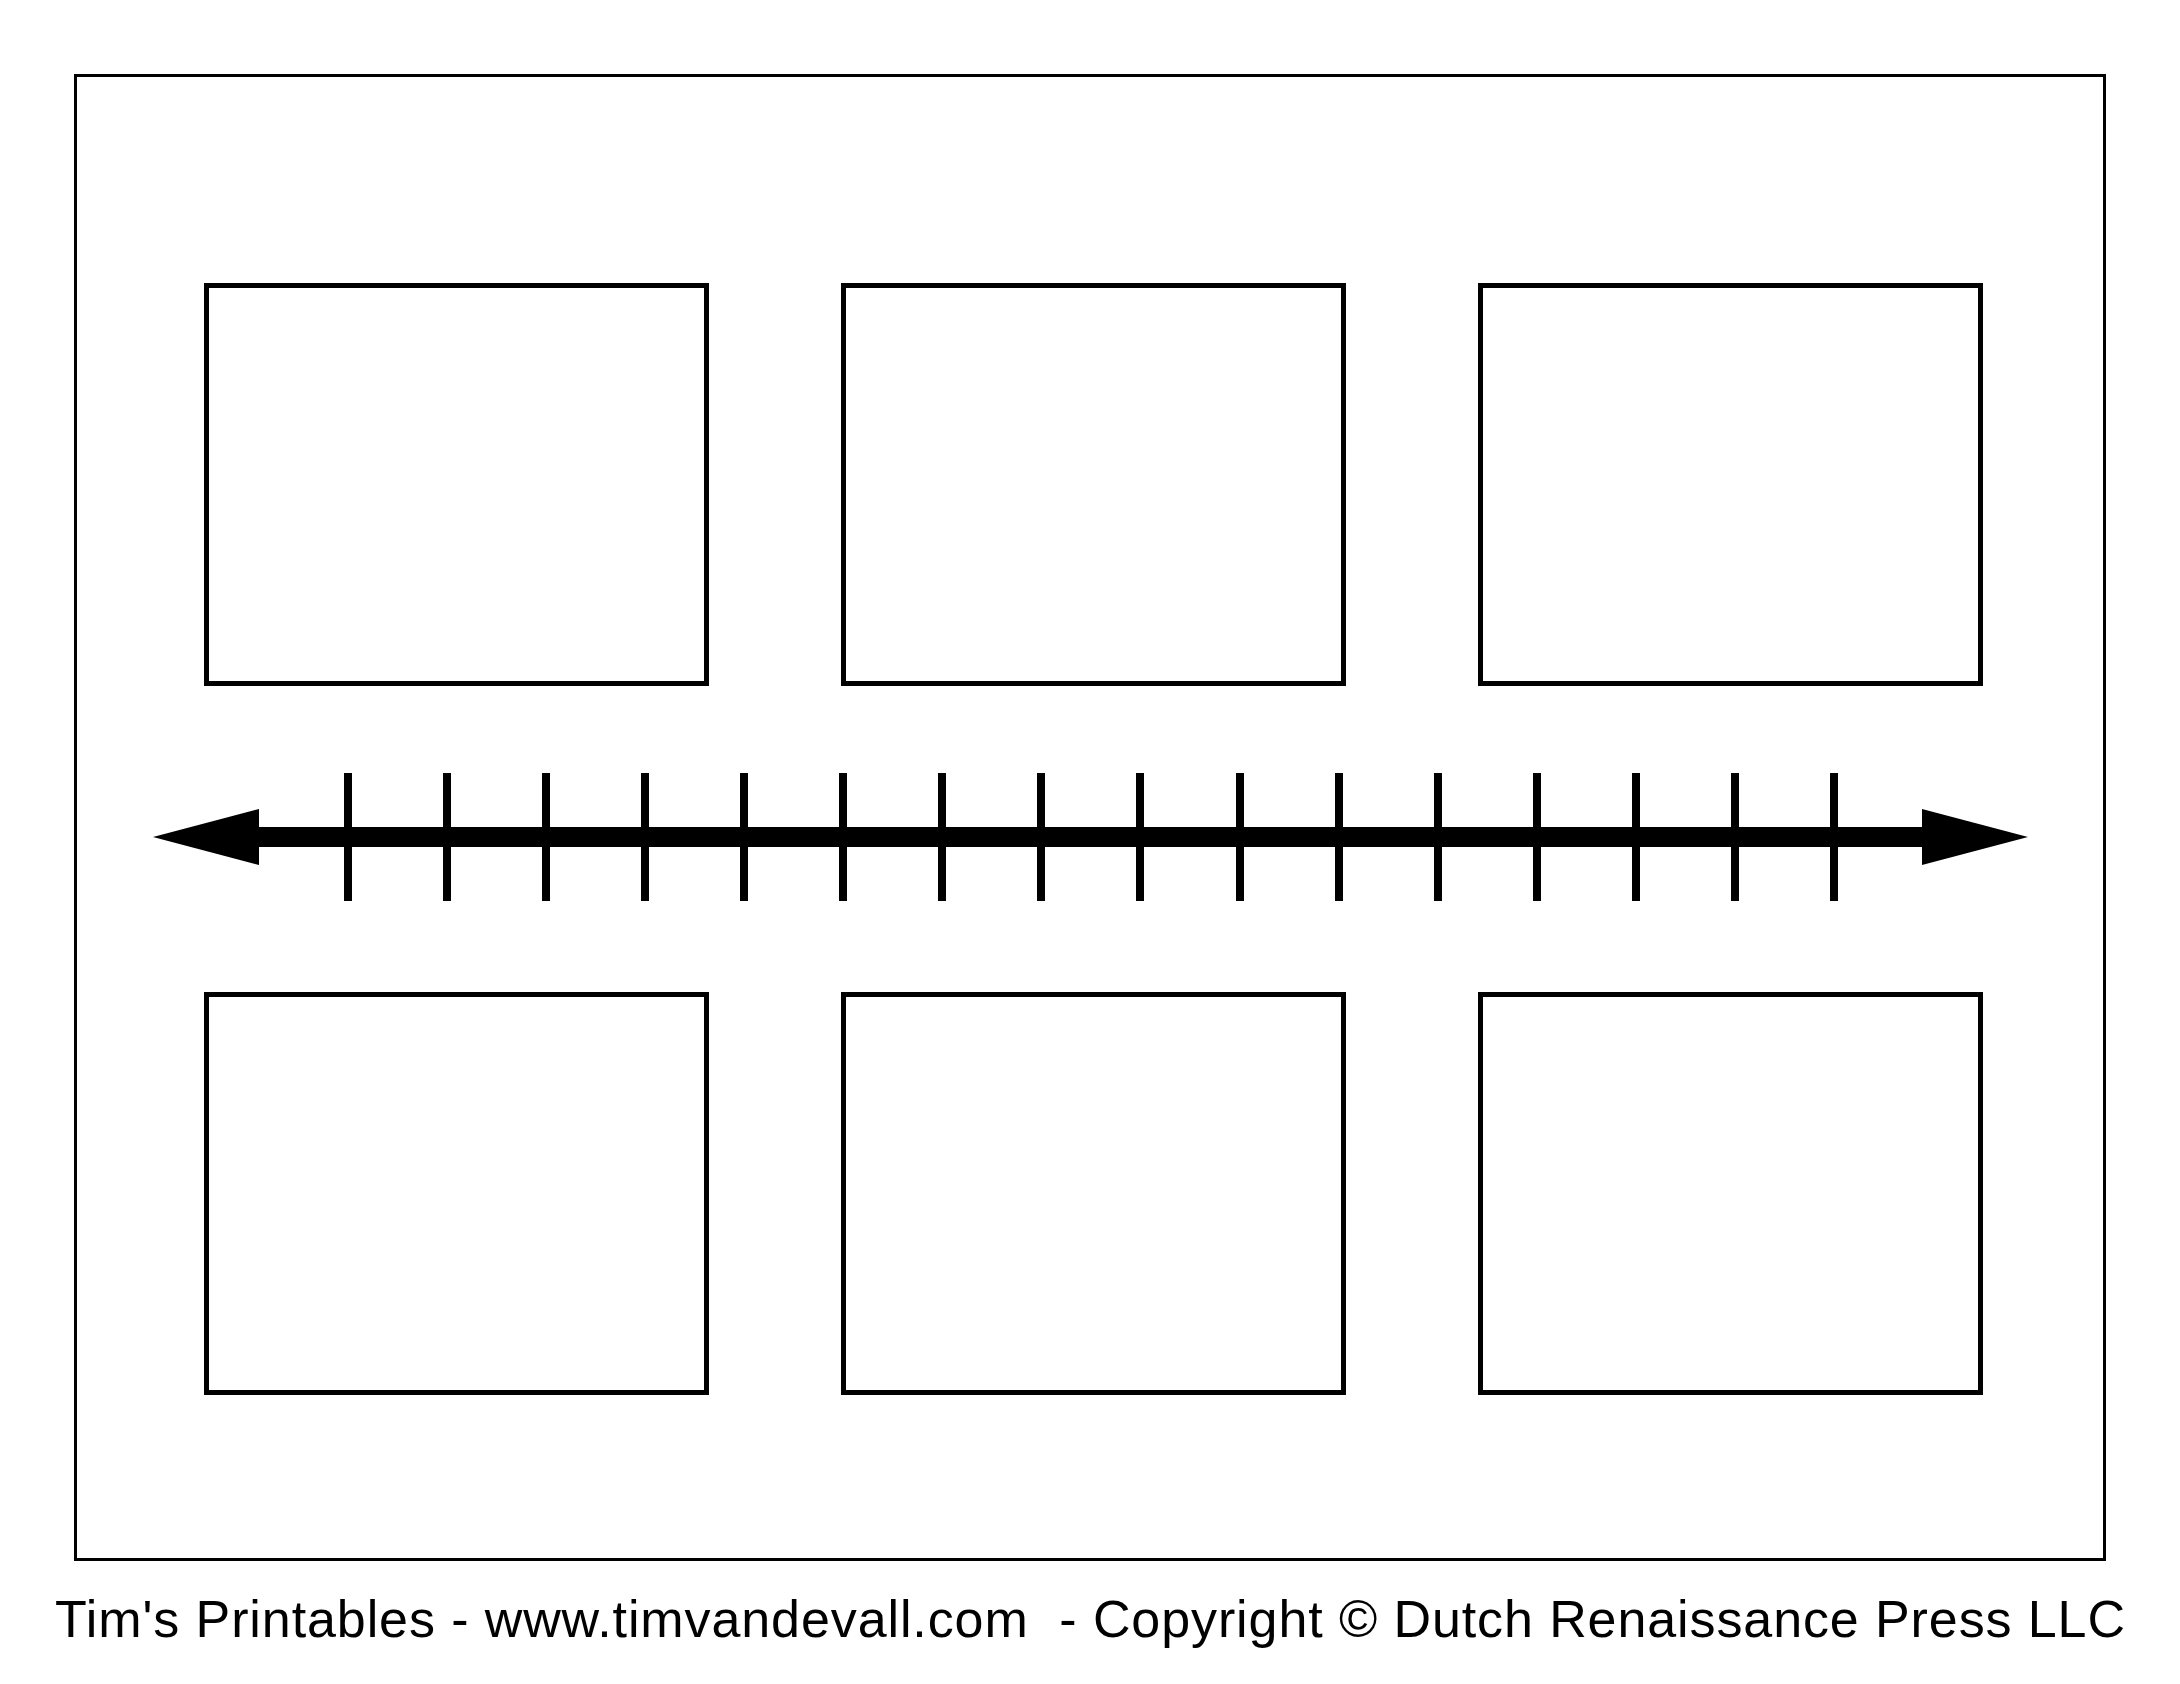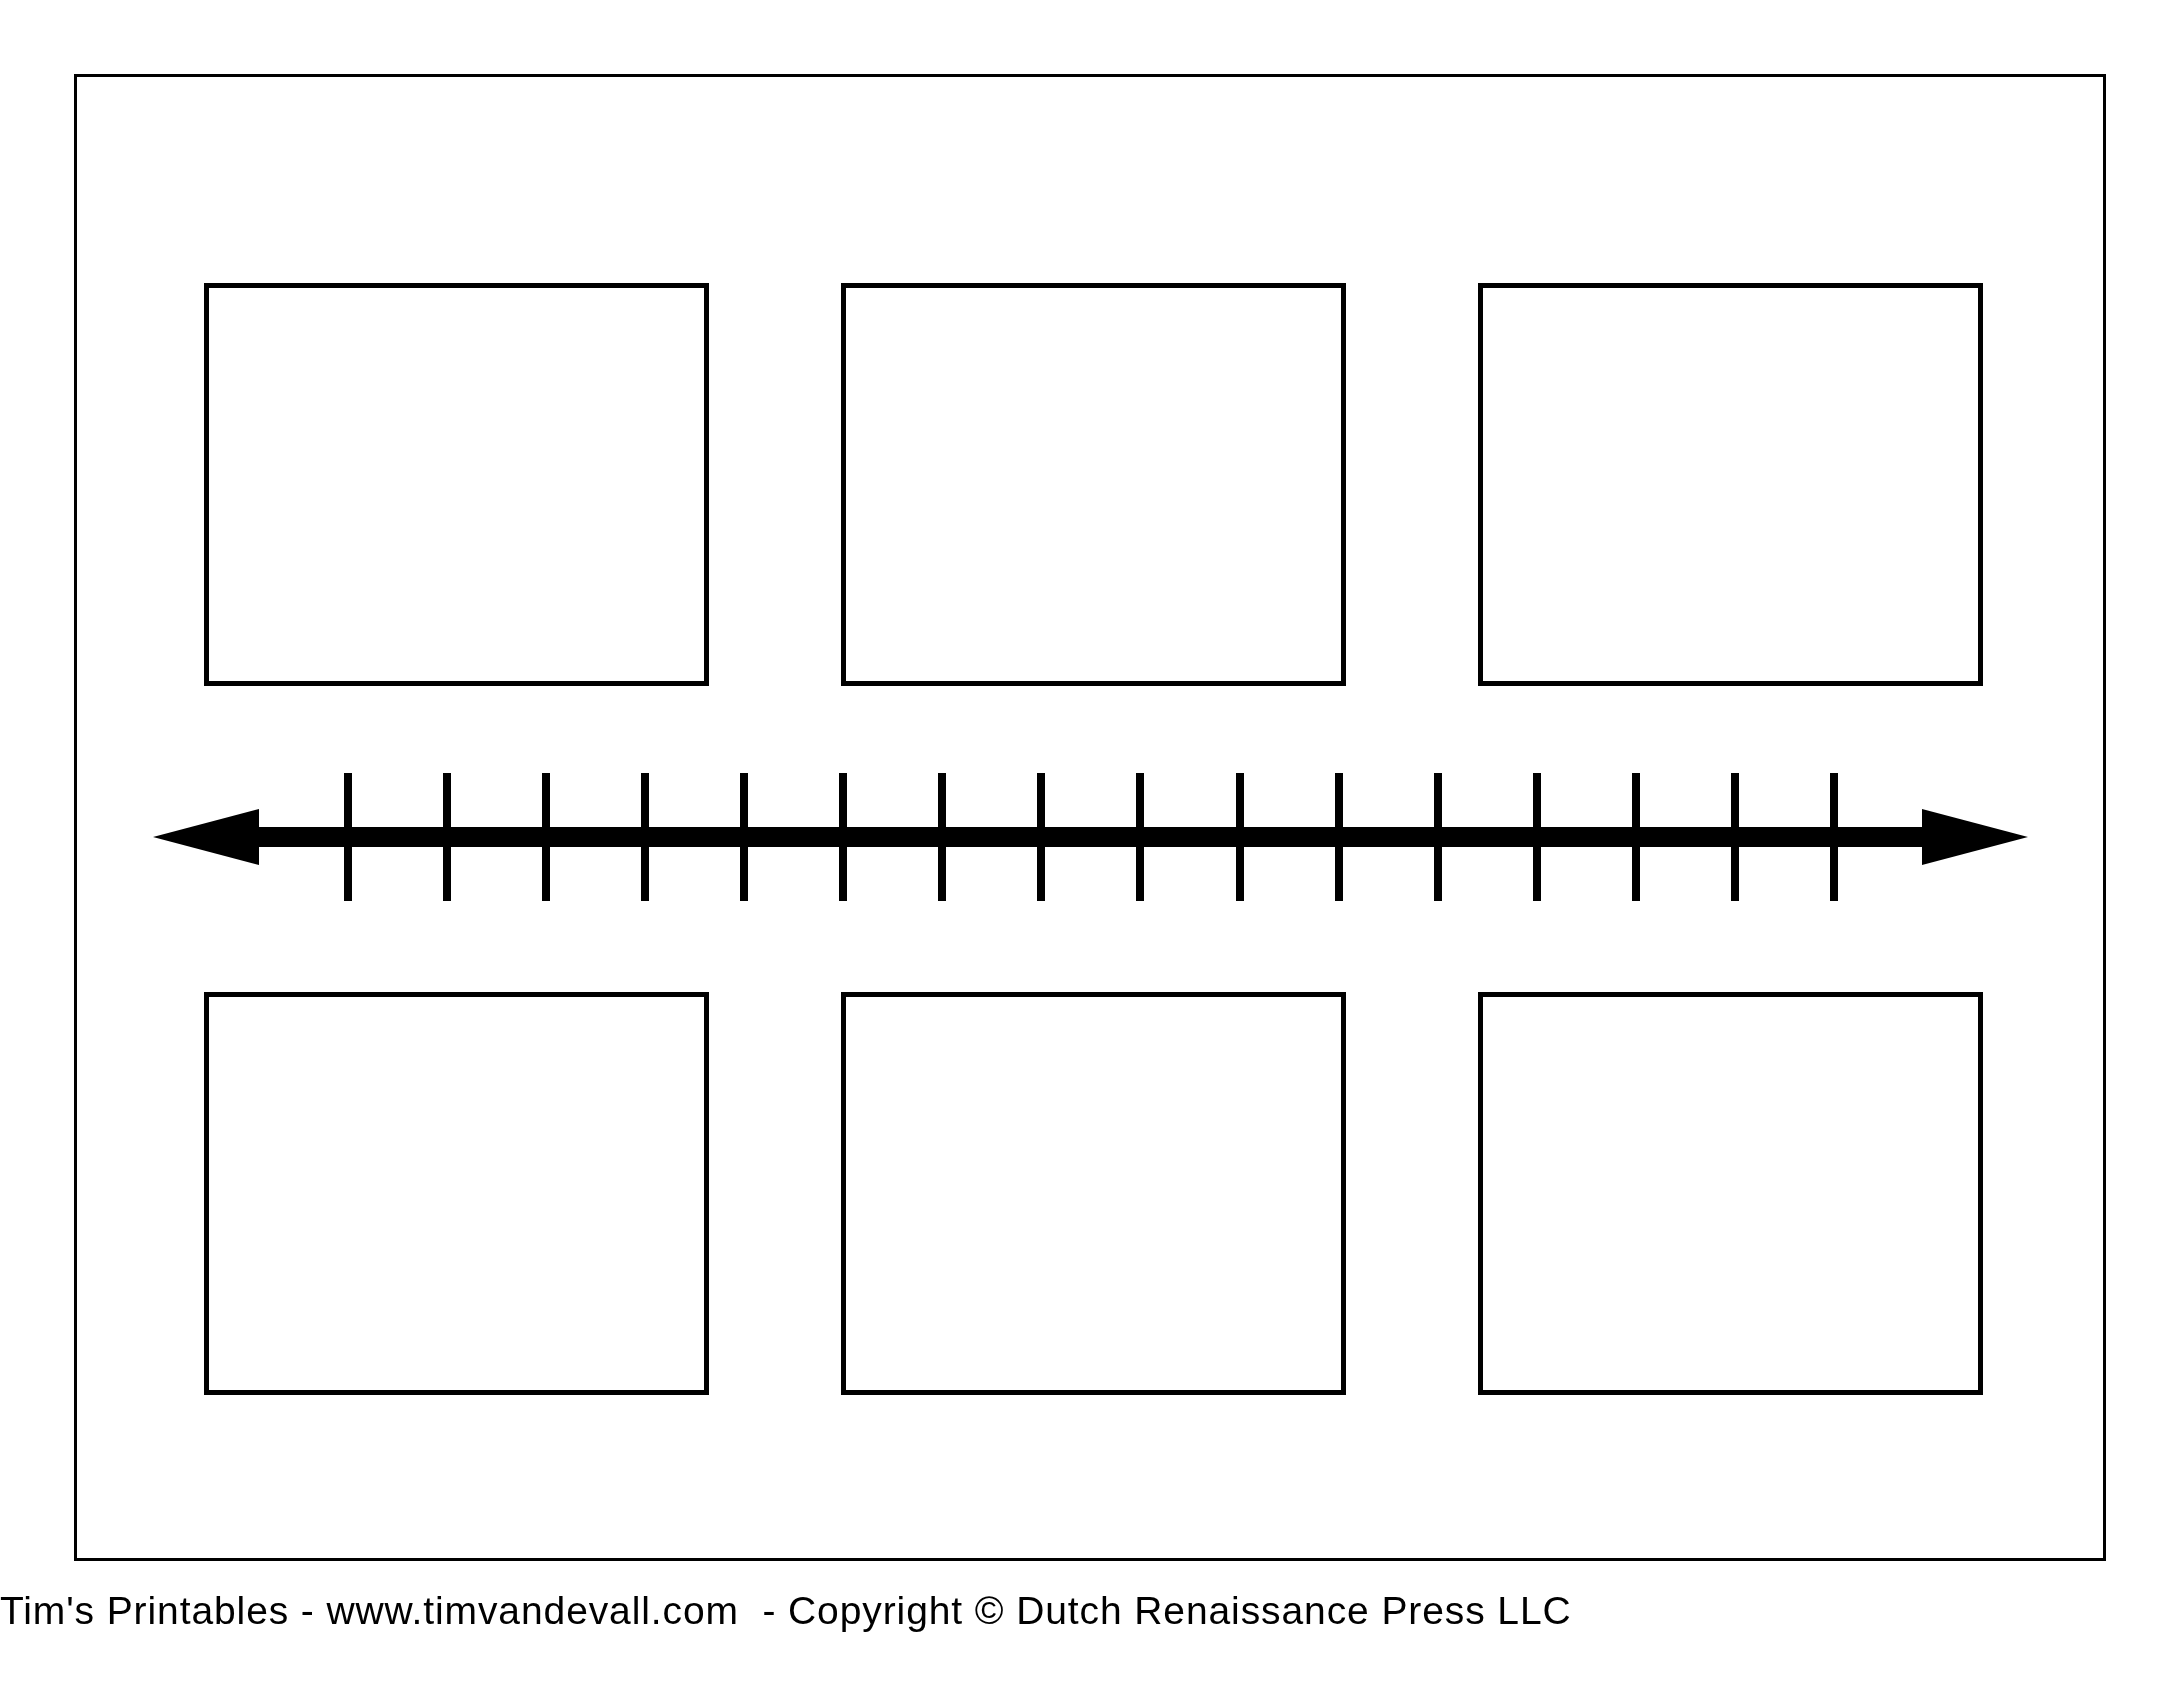--- a/index.html
+++ b/index.html
@@ -77,21 +77,22 @@
     top:773px;
     width:7.7px;
     height:128px;
     background:var(--ink);
   }
   .footer-credit{
     position:absolute;
     left:0;
     top:1589px;
     width:2181px;
-    font-size:39px;
+    text-align:center;
+    font-size:52px;
     letter-spacing:0.9px;
     color:var(--ink);
     white-space:pre;
   }
 </style>
 </head>
 <body>
 
 <div class="page">
 

